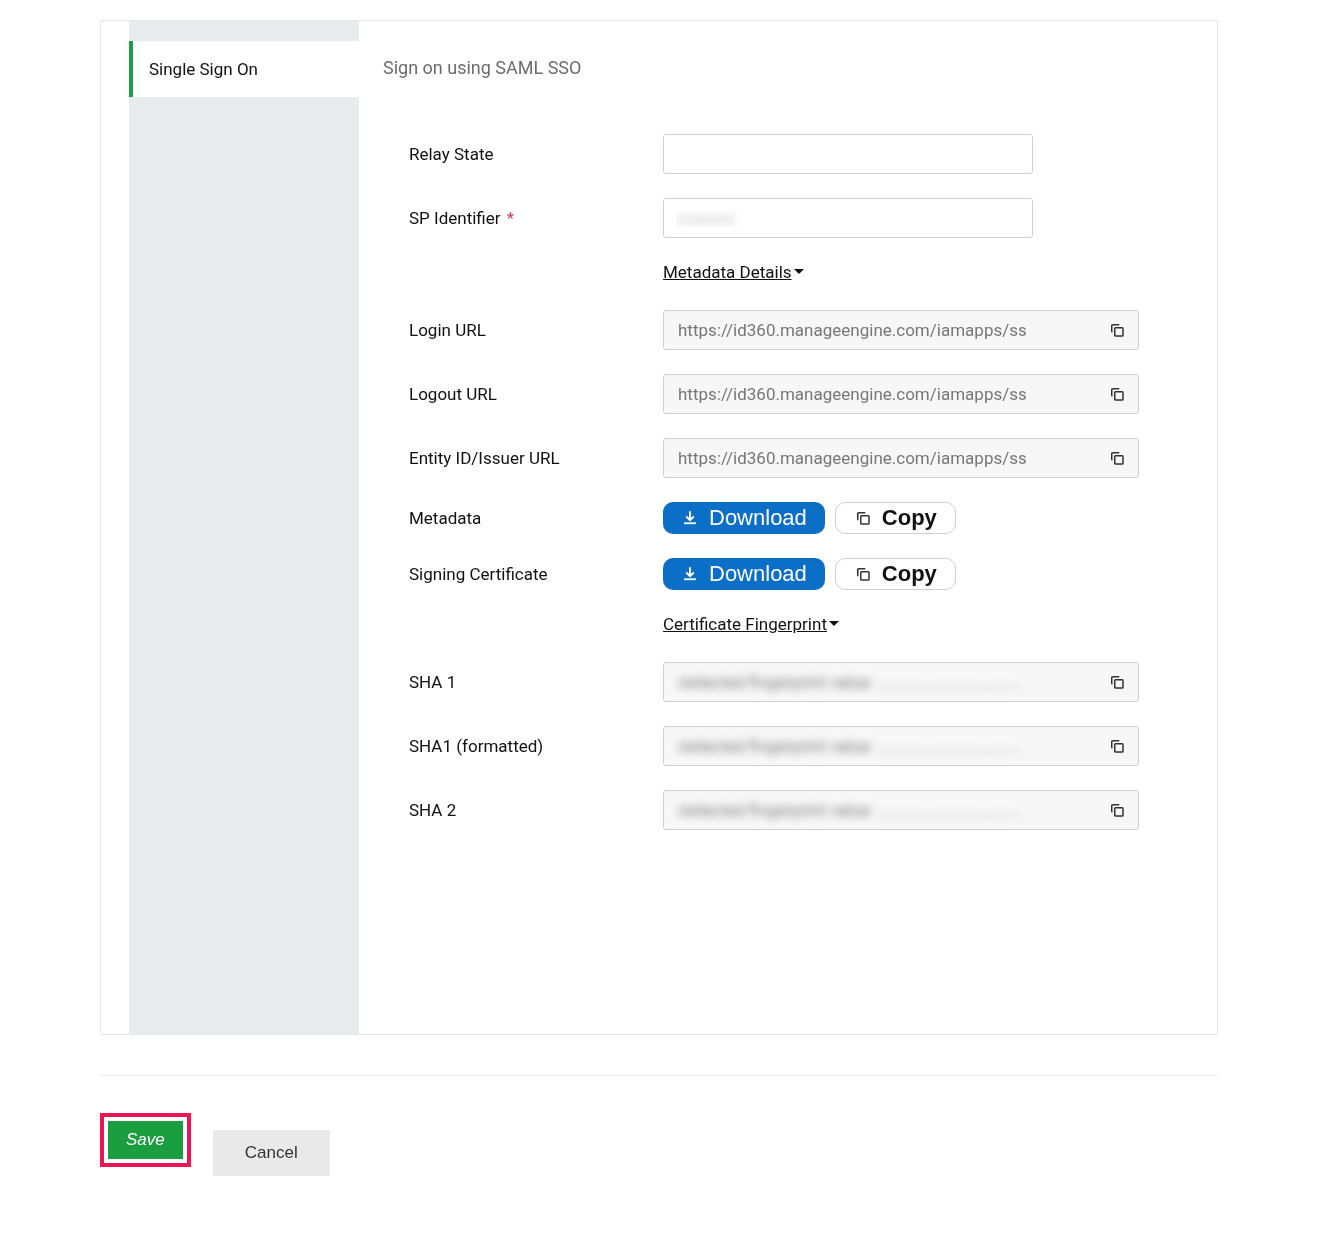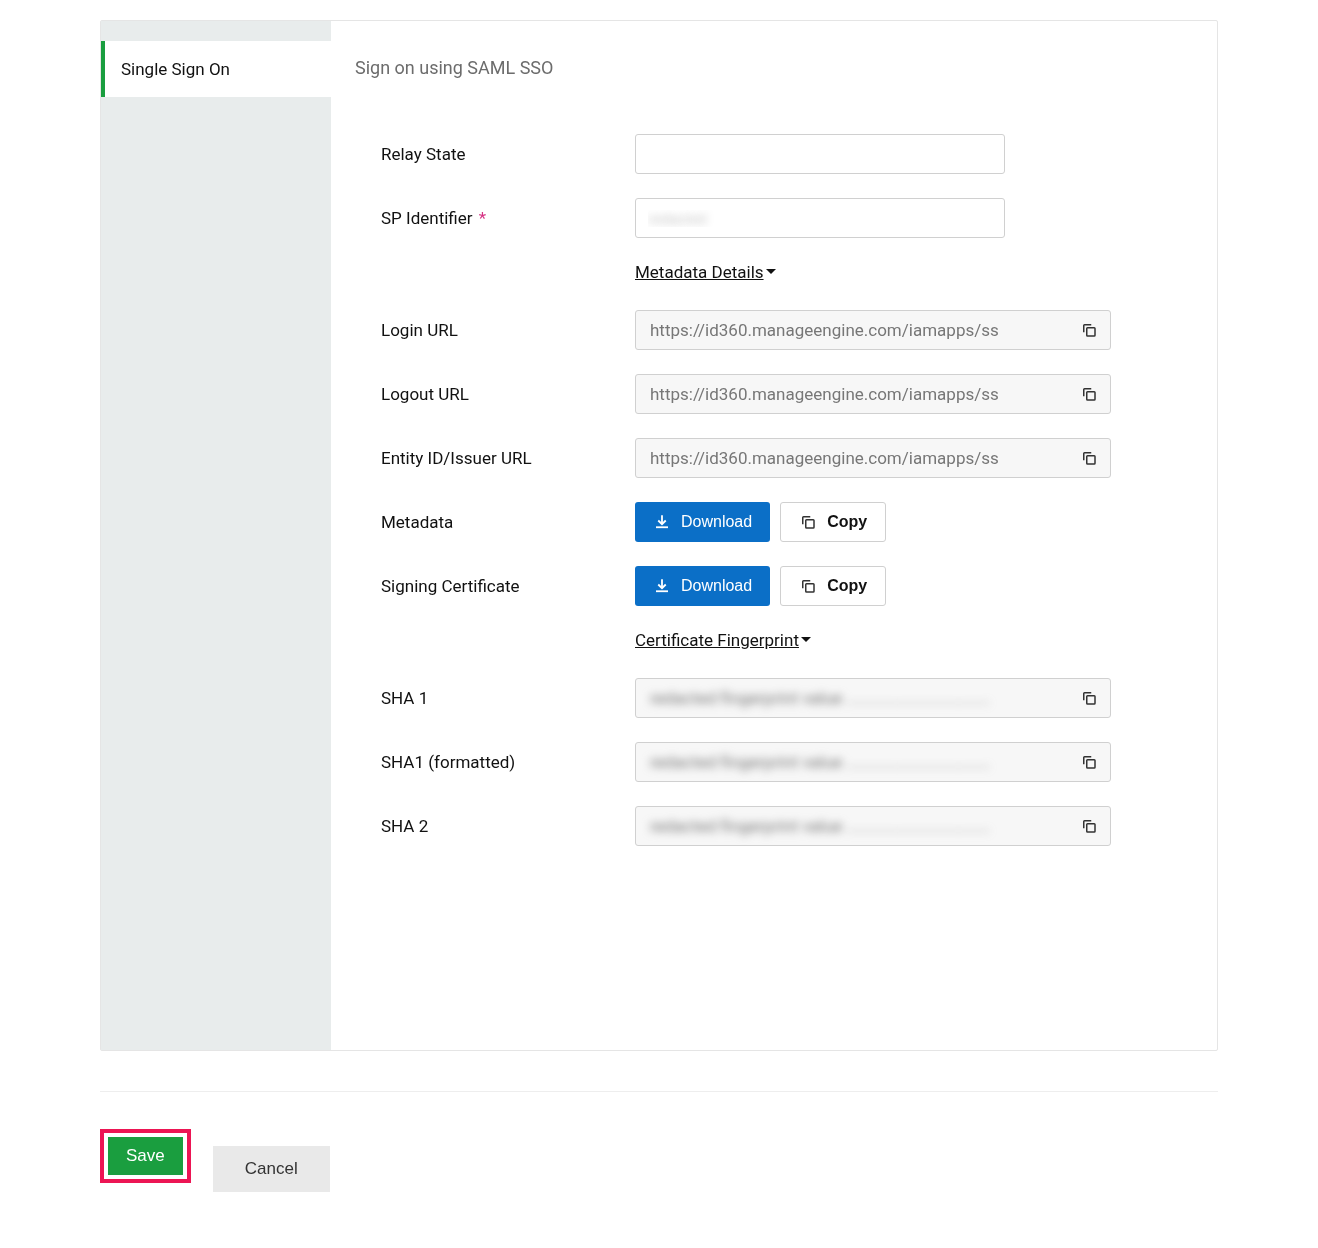--- a/index.html
+++ b/index.html
@@ -11,20 +11,21 @@
       padding: 0 100px 100px 100px;
     }
     .page-outer {
       padding-top: 20px;
     }
     .panel {
       border: 1px solid #e5e5e5;
       border-radius: 2px;
       display: flex;
       background: #fff;
+      padding-left: 28px;
     }
 
     .sidebar {
       width: 230px;
       background: #e8ecec;
       display: flex;
       flex-direction: column;
     }
     .sidebar-item {
       background: #fff;
@@ -116,24 +117,24 @@
       width: 34px;
       height: 34px;
       display: flex;
       align-items: center;
       justify-content: center;
       color: #333;
       cursor: pointer;
     }
 
     .btn {
-      height: 40px;
-      border-radius: 3px;
+      height: 32px;
+      border-radius: 10px;
       padding: 0 18px;
-      font-size: 16px;
+      font-size: 22px;
       font-weight: 500;
       display: inline-flex;
       align-items: center;
       gap: 10px;
       cursor: pointer;
     }
     .btn-blue {
       background: #0b6fc7;
       color: #fff;
       border: none;
@@ -159,20 +160,21 @@
       display:inline-block;
     }
     .btn-save {
       background: #1a9e3f;
       color: #fff;
       border: none;
       height: 38px;
       padding: 0 18px;
       font-size: 17px;
       cursor: pointer;
+      font-style: italic;
     }
     .btn-cancel {
       background: #e9e9e9;
       color: #333;
       border: none;
       height: 46px;
       padding: 0 32px;
       font-size: 17px;
       margin-left: 22px;
       cursor: pointer;

